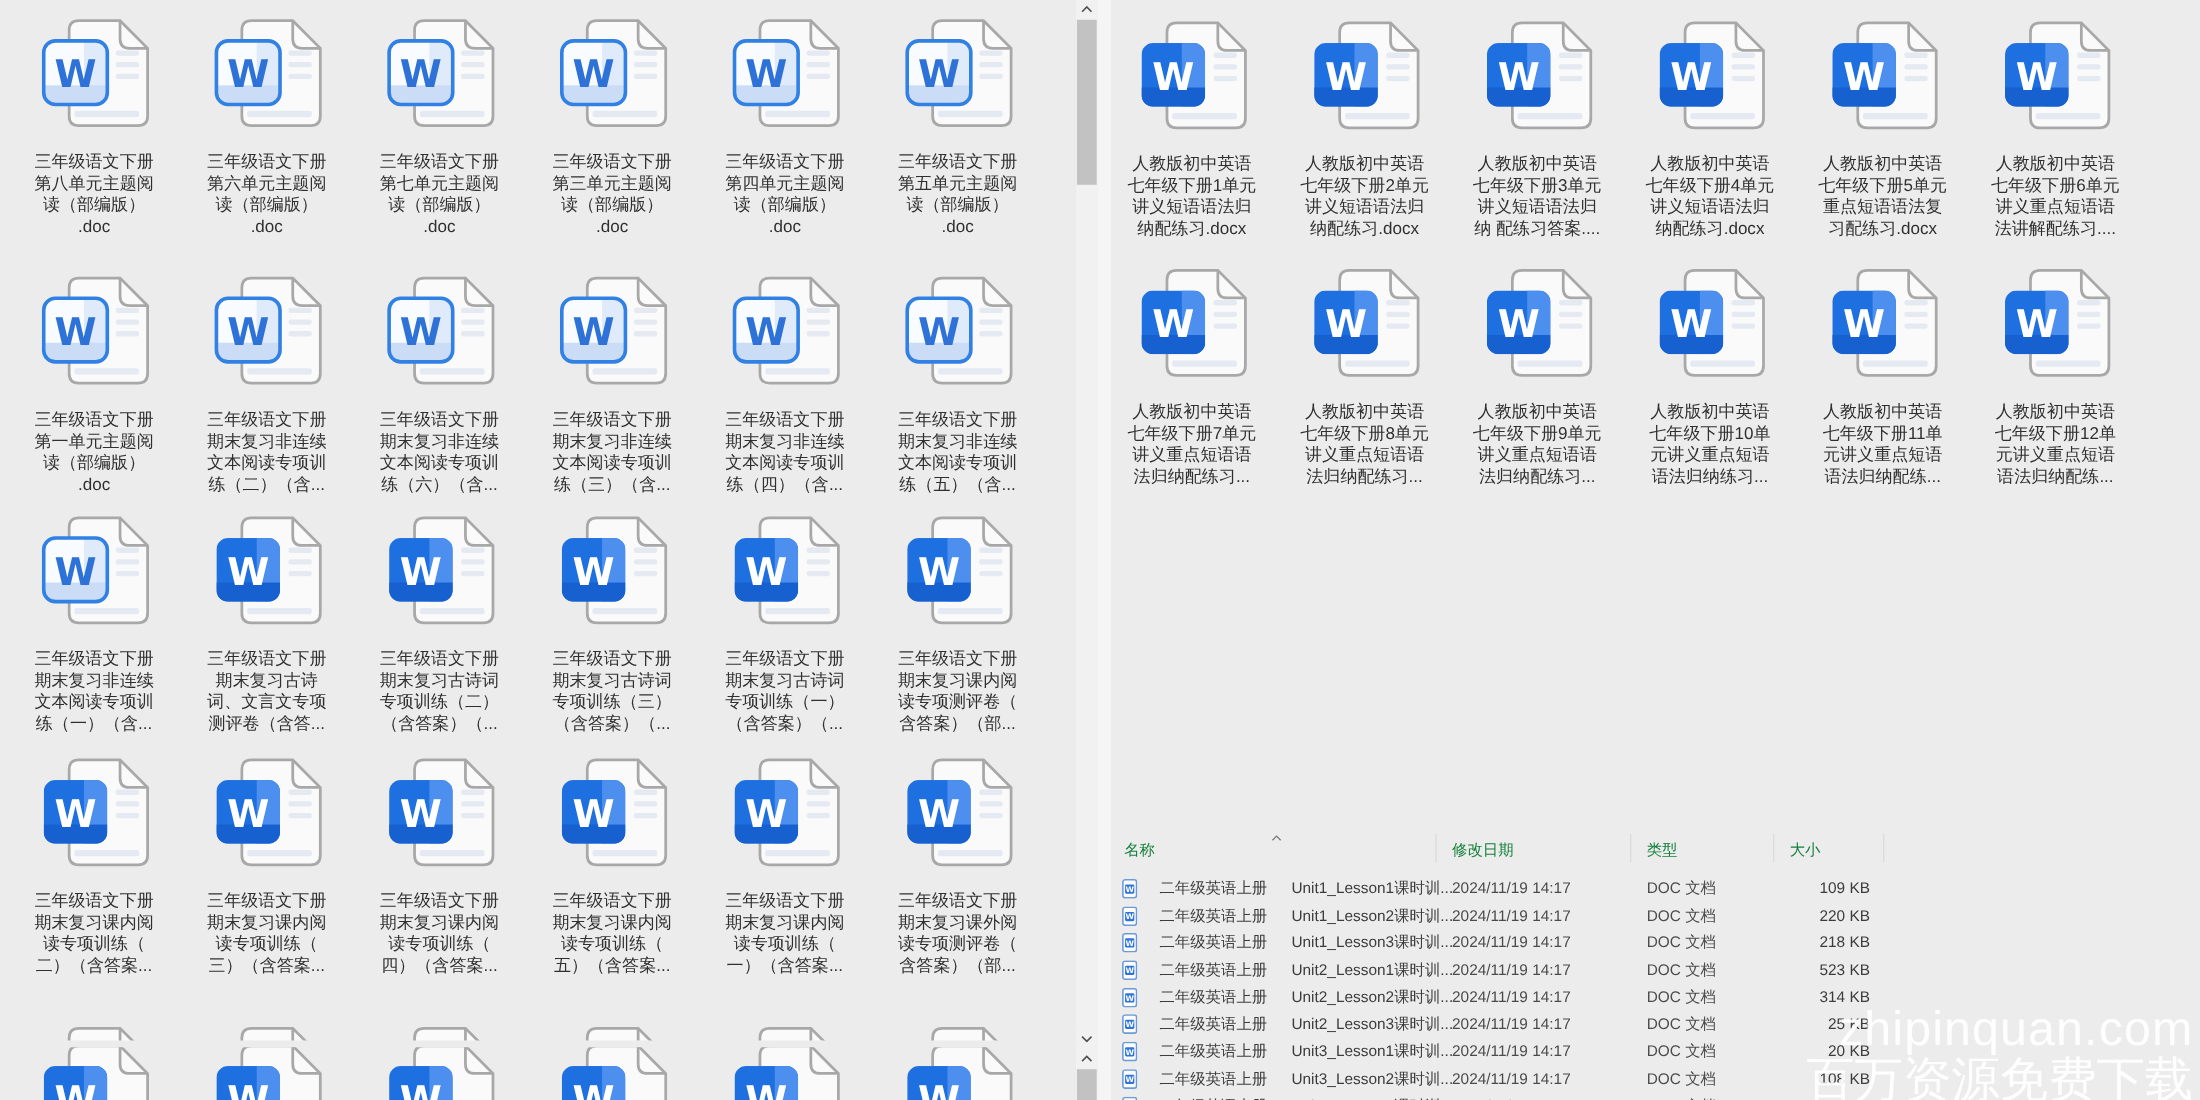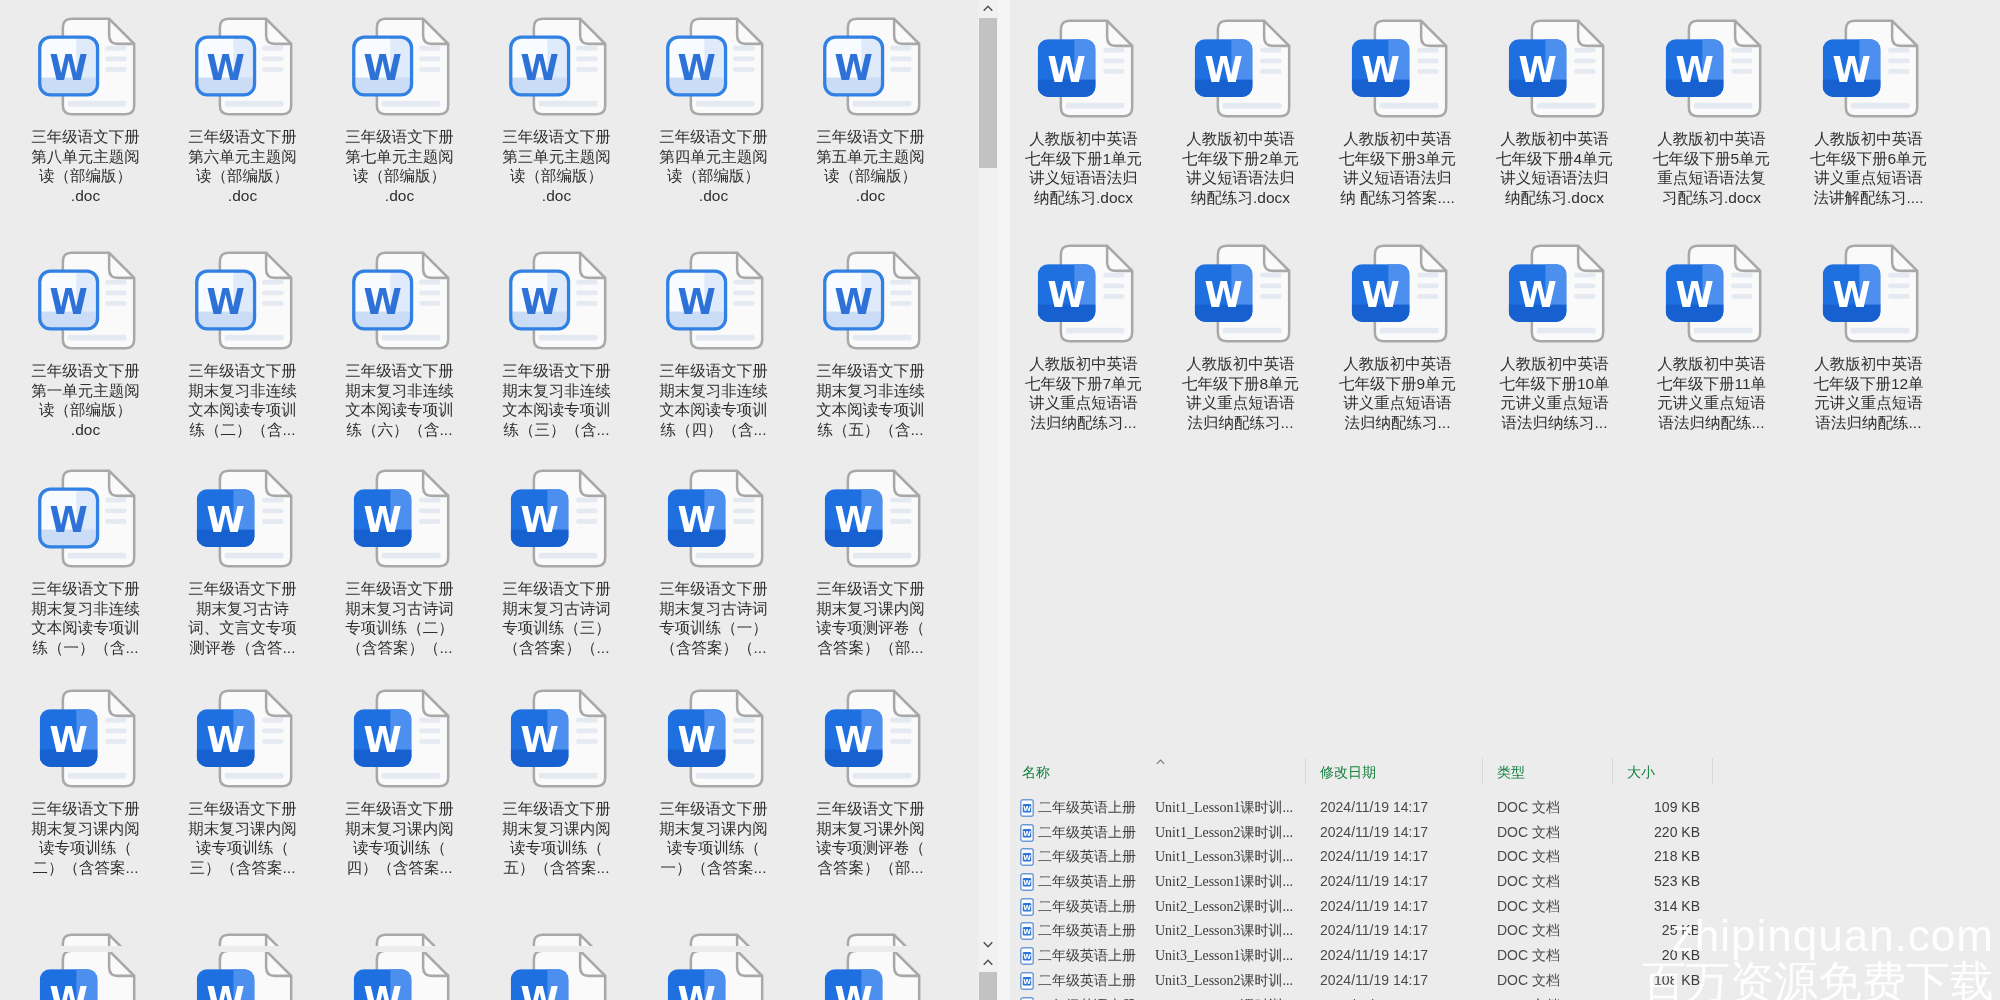--- a/index.html
+++ b/index.html
@@ -3,21 +3,21 @@
 <meta charset="utf-8">
 <style>
   html,body{margin:0;padding:0;background:#d7d7d7;}
   .stage{position:relative;width:2000px;height:1000px;background:#ececec;overflow:hidden;
          font-family:"Liberation Sans", sans-serif;}
   
   .grid{position:absolute;display:grid;grid-template-columns:repeat(6,157px);}
   .grid-left{left:7px;top:14px;grid-template-rows:234px 218px 220px 246px;width:942px;}
   .grid-right{left:1005px;top:16px;grid-template-rows:225px 240px;width:942px;}
   .cell{display:flex;flex-direction:column;align-items:center;}
-  .flabel{margin-top:7px;width:122px;text-align:center;font-size:15.5px;line-height:19.5px;
+  .flabel{margin-top:18px;width:122px;text-align:center;font-size:15.5px;line-height:19.5px;
           color:#2f2f2f;white-space:pre-line;}
   
   .wicon{width:110px;height:106px;}
   .wicon svg{display:block;}
   .wicon .page{fill:#fafafa;stroke:#a8a8a8;stroke-width:2.6;}
   .wicon .fold{fill:none;stroke:#a8a8a8;stroke-width:2.6;}
   .wicon .pline{fill:#e4e9f2;}
   .wicon .wletter{font-family:"DejaVu Sans", sans-serif;font-weight:bold;font-size:36px;text-anchor:middle;}
   .wicon.light .sq-base{fill:#f8fbff;}
   .wicon.light .sq-right{fill:#dfeafb;}
@@ -43,22 +43,22 @@
   
   .list-pane{position:absolute;left:1012px;top:752px;width:988px;height:248px;overflow:hidden;
              font-size:14px;color:#3c3c3c;}
   .lp-head{position:absolute;top:12px;color:#15803d;}
   .lp-caret{position:absolute;top:0px;left:143px;}
   .h-name{left:10px;} .h-date{left:308px;text-align:right;} .h-type{left:485px;} .h-size{left:615px;}
   .h-div{position:absolute;top:6px;width:1px;height:26px;background:#d8d8d8;}
   .rows{position:absolute;top:44px;left:0;width:100%;}
   .lrow{position:relative;height:24.7px;}
   .lrow .mini{position:absolute;left:8px;top:3px;}
-  .lrow .n1{position:absolute;left:26px;top:3px;}
-  .lrow .n2{position:absolute;left:143px;top:3px;font-family:Liberation Serif, serif;}
+  .lrow .n1{position:absolute;left:42px;top:3px;}
+  .lrow .n2{position:absolute;left:162px;top:3px;}
   .lrow .ldate{position:absolute;left:308px;top:3px;color:#4b4b4b;}
   .lrow .ltype{position:absolute;left:485px;top:3px;color:#4b4b4b;text-align:right;}
   .lrow .lsize{position:absolute;left:560px;top:3px;width:128px;text-align:right;color:#3c3c3c;}
   
   .watermark{position:absolute;right:6px;bottom:-6px;text-align:right;
              color:rgba(255,255,255,0.92);line-height:1.06;pointer-events:none;}
   .wm1{font-size:44px;letter-spacing:1px;}
   .wm2{font-size:44px;}
 </style>
 </head>

